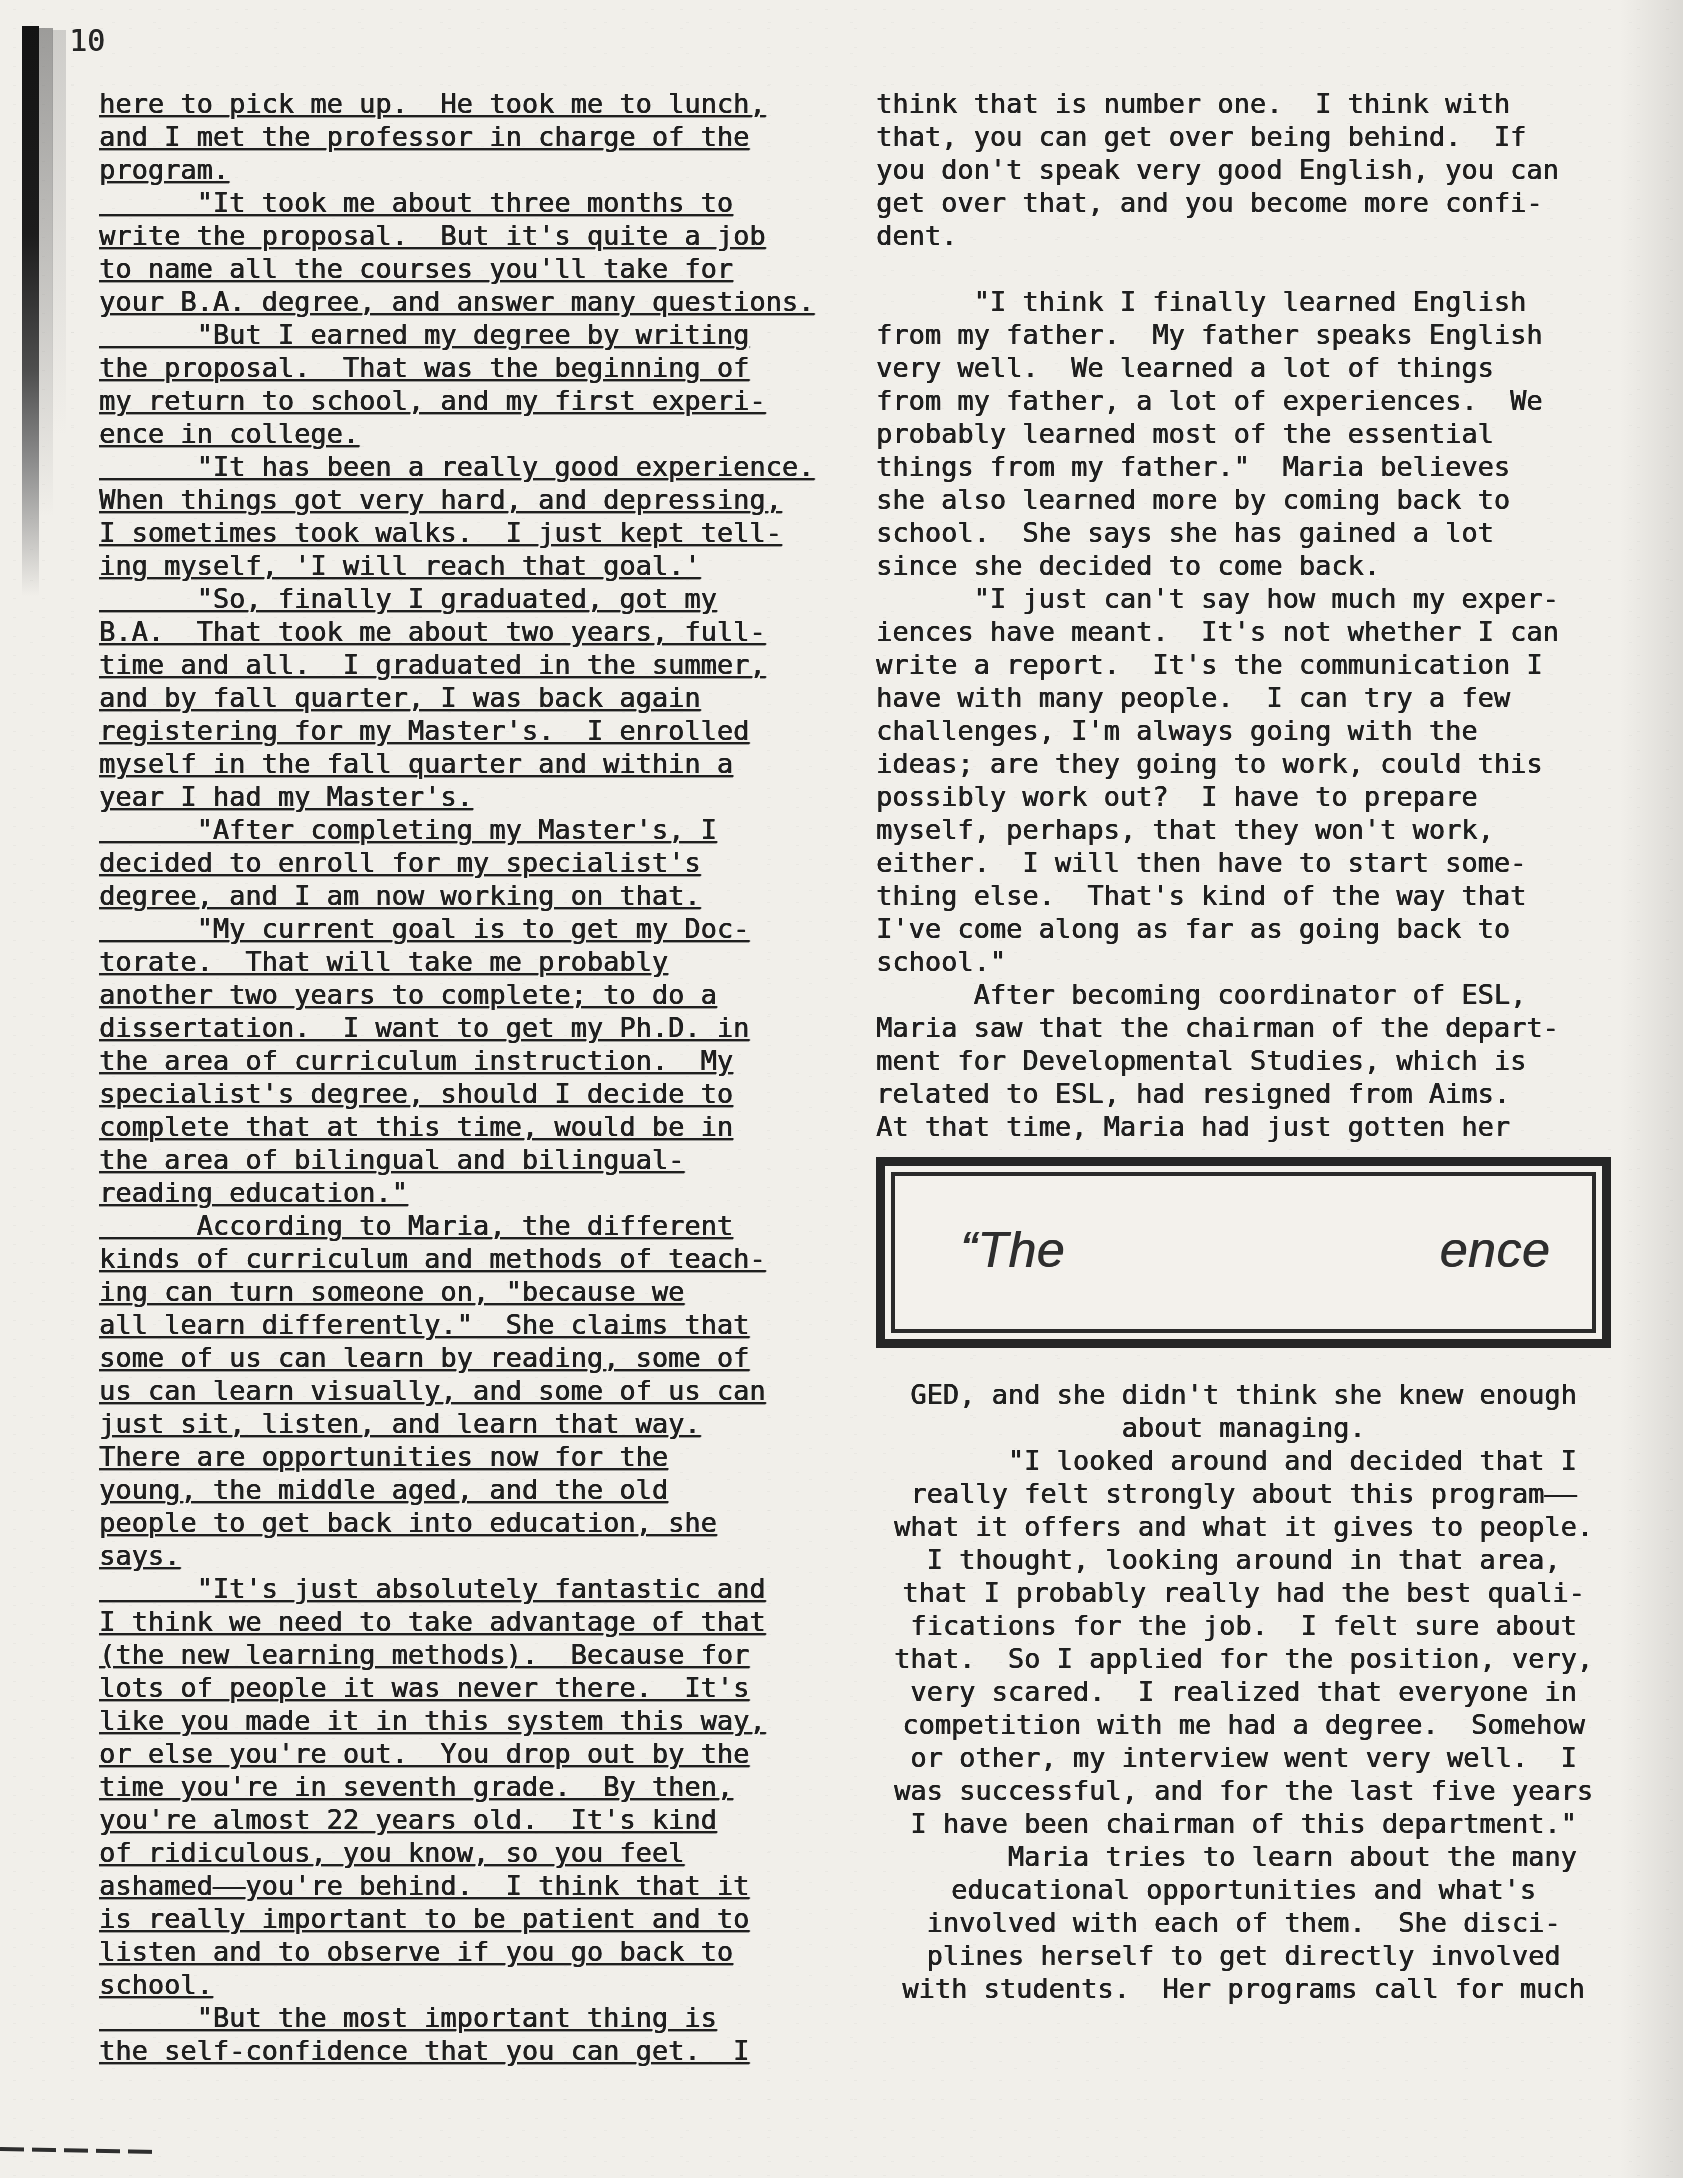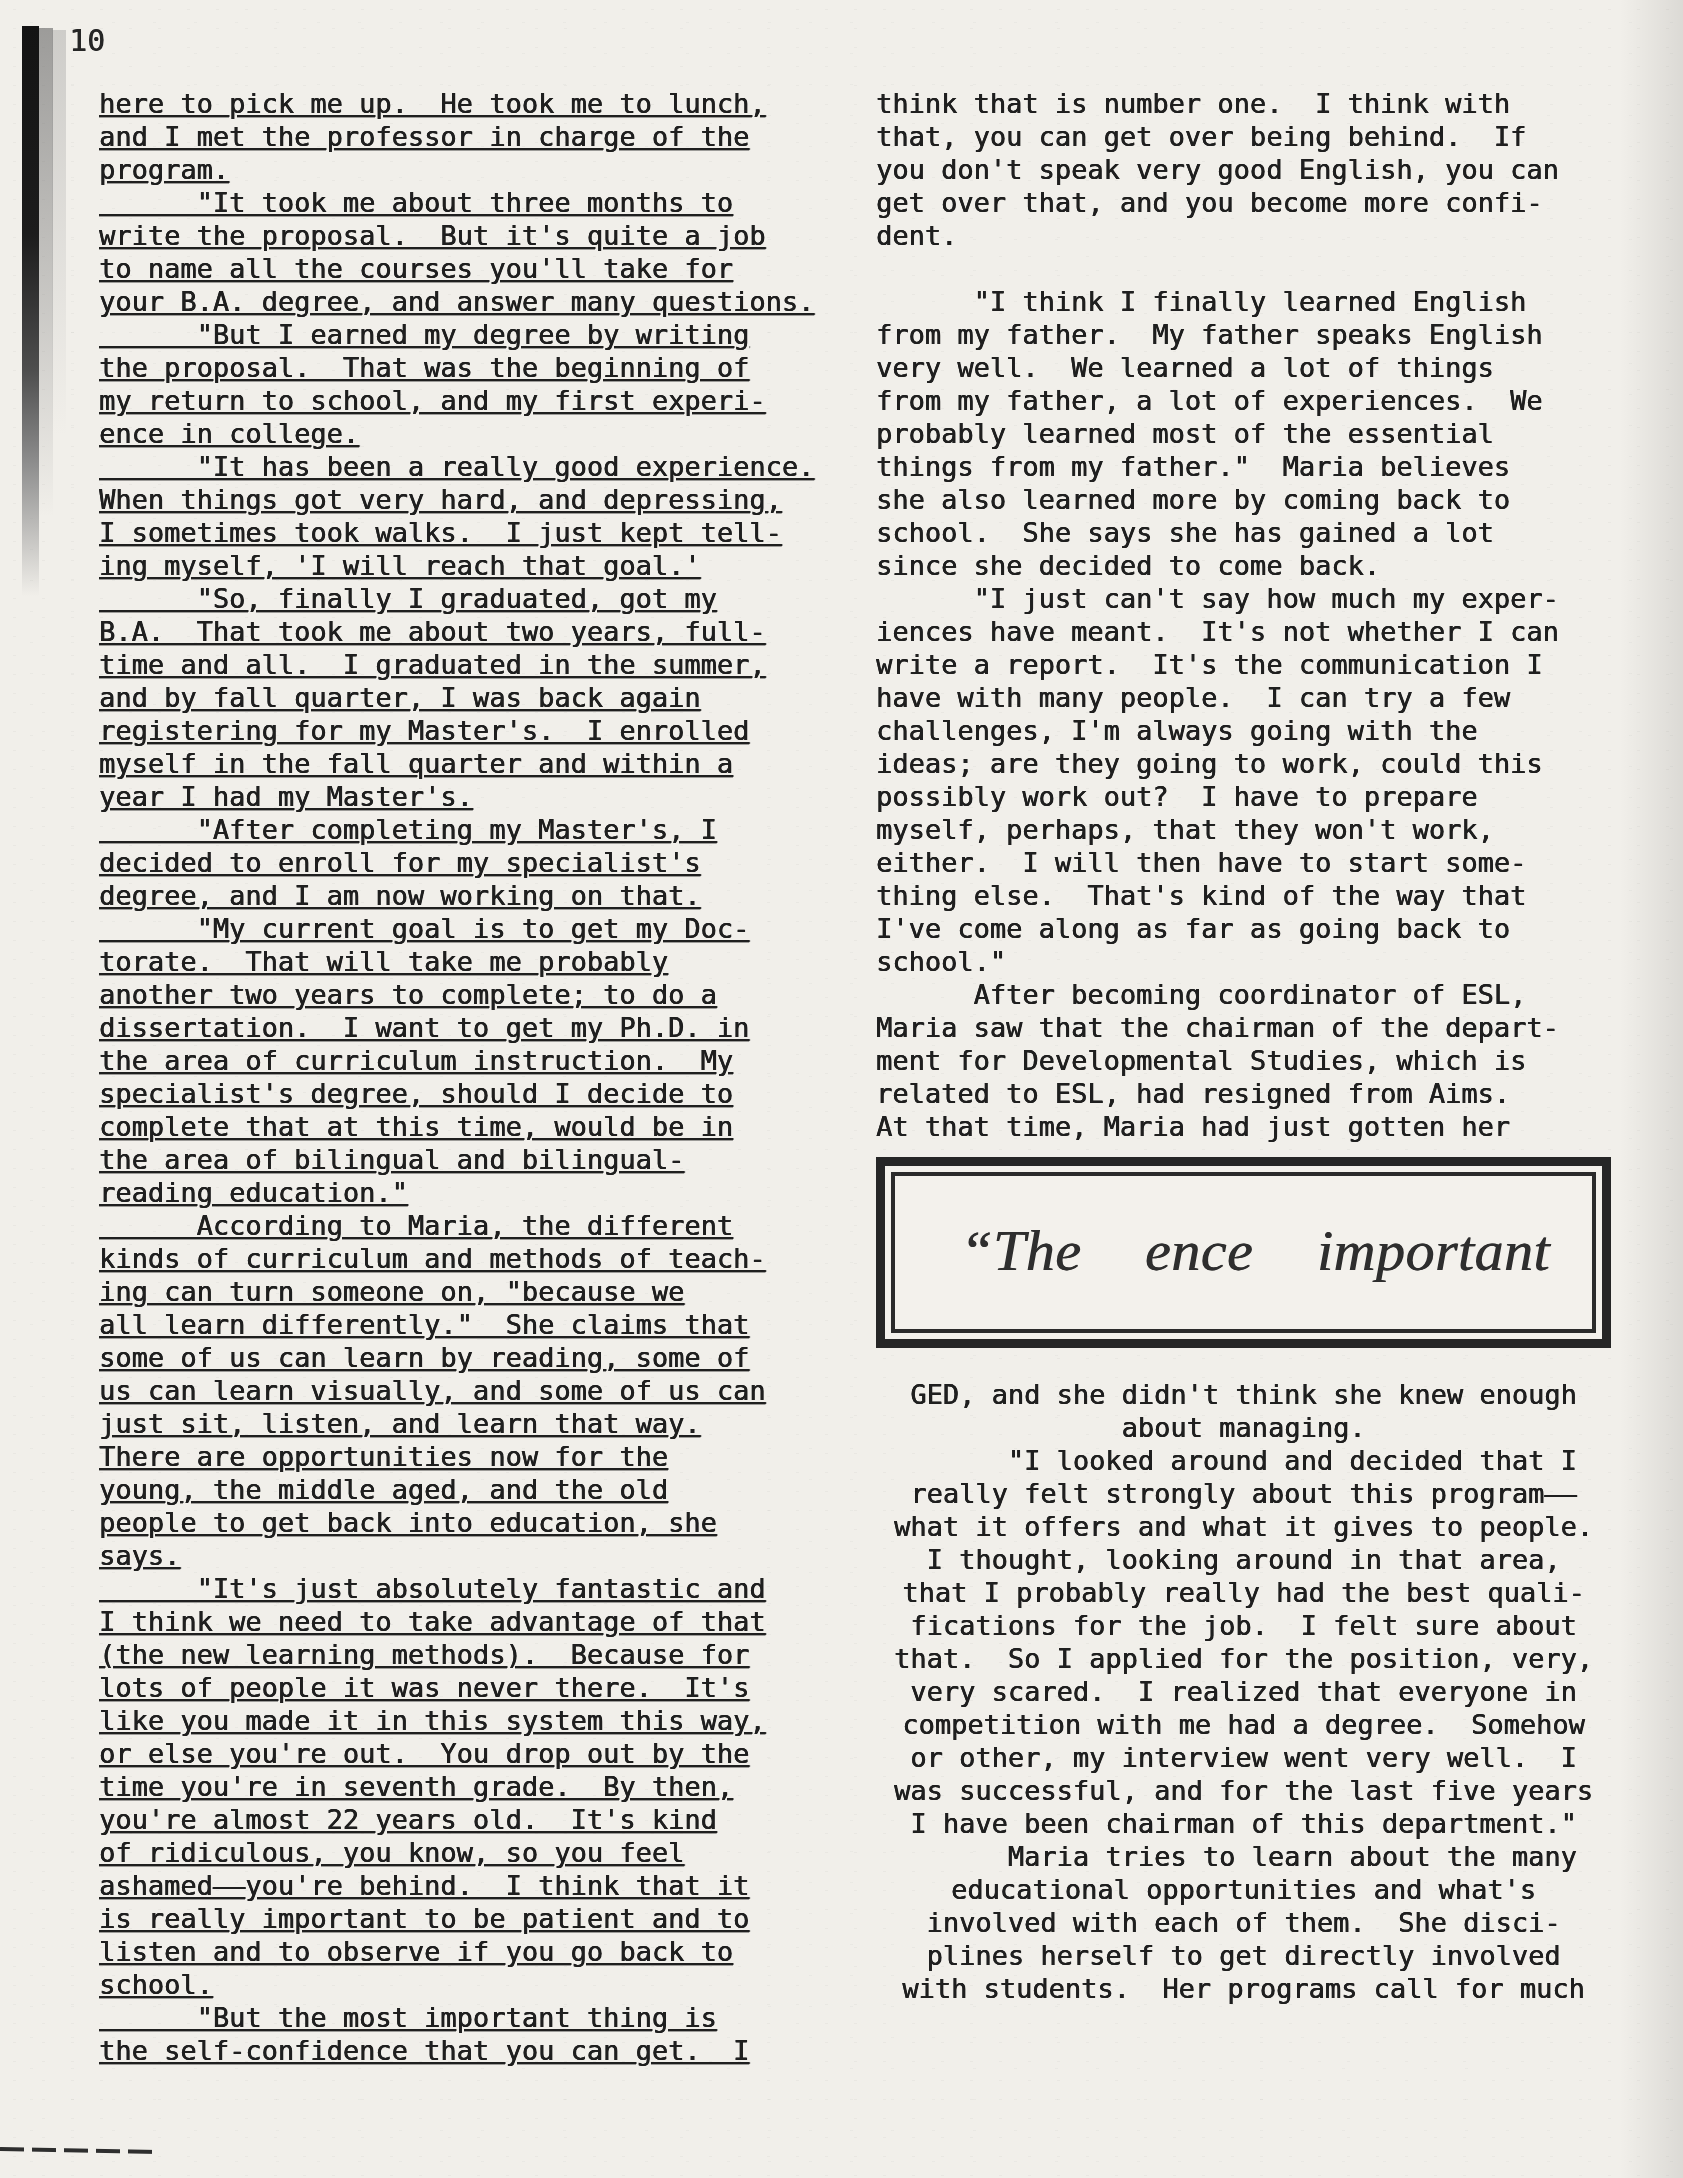--- a/index.html
+++ b/index.html
@@ -56,23 +56,23 @@
     border:9px solid #262626;
     padding:6px;
     background:#f3f1ec;
   }
   .quote-inner{
     border:4px solid #2b2b2b;
     padding:38px 42px 42px 65px;
   }
   .quote-line{
     display:flex;justify-content:space-between;
-    font-family:Liberation Serif, serif;
+    font-family:Liberation Sans, sans-serif;
     font-style:italic;
-    font-size:58px;line-height:73px;
+    font-size:50px;line-height:73px;
     color:#2e2e2e;
     text-shadow:0.7px 0 0 currentColor;
     letter-spacing:0.5px;
   }
   pre.coltext.bottom{margin-top:30px;text-align:center;}
   .cut-line{
     position:absolute;left:0;top:2147px;width:158px;height:4px;
     background:repeating-linear-gradient(to right,#2e2e2e 0 24px,rgba(46,46,46,0) 24px 32px);
     transform:rotate(1.1deg);
     transform-origin:left center;
@@ -188,21 +188,20 @@
 Maria saw that the chairman of the depart-
 ment for Developmental Studies, which is
 related to ESL, had resigned from Aims.
 At that time, Maria had just gotten her</pre>
 
     <div class="quote-box">
       <div class="quote-inner">
           <div class="quote-line">
             <span>“The</span>
             <span>ence</span>
-            <span>important</span>
           </div>
         </div>
     </div>
 
     <pre class="coltext bottom">GED, and she didn't think she knew enough
 about managing.
       "I looked around and decided that I
 really felt strongly about this program——
 what it offers and what it gives to people.
 I thought, looking around in that area,

